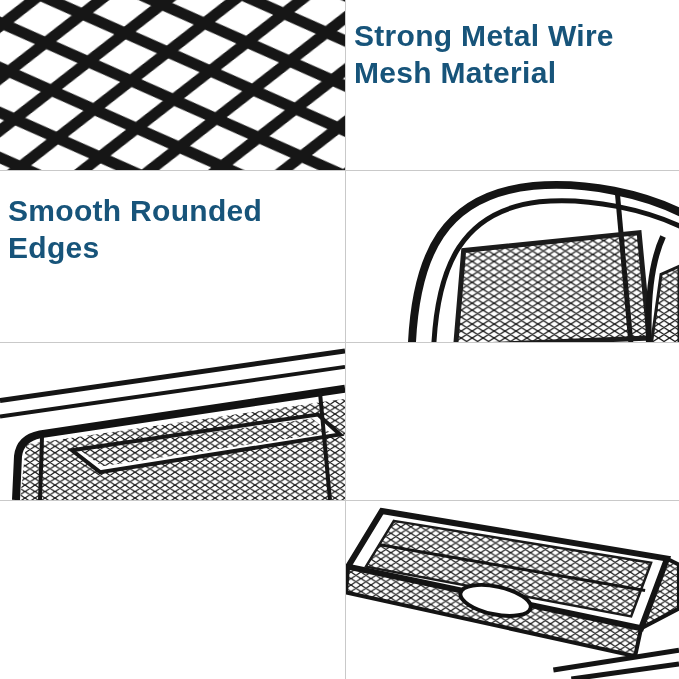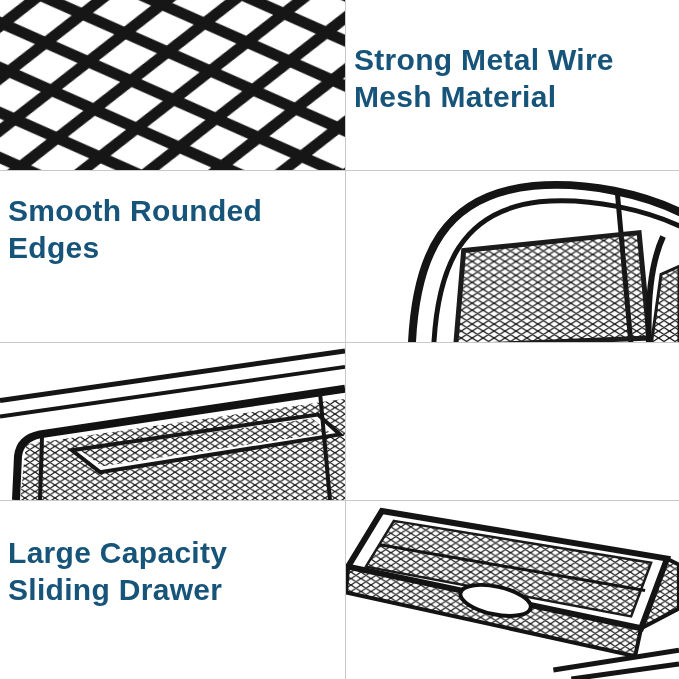--- a/index.html
+++ b/index.html
@@ -17,21 +17,21 @@
 
   .feature-label {
     font-weight: 700;
     font-size: 30px;
     line-height: 1.22;
     letter-spacing: 0.3px;
     color: var(--headline, #17547a);
     white-space: pre-line;
   }
   .text-cell { padding-left: 8px; }
-  .cell-t1 { left: 346px; top: 0;     width: 333px; height: 170px; padding-top: 18px; margin-top: 24px; }
+  .cell-t1 { left: 346px; top: 0;     width: 333px; height: 170px; padding-top: 18px; }
   .cell-t2 { left: 0;     top: 171px; width: 345px; height: 171px; padding-top: 22px; padding-left: 8px; }
   .cell-t3 { left: 346px; top: 343px; width: 333px; height: 157px; padding-top: 44px; }
   .cell-t4 { left: 0;     top: 501px; width: 345px; height: 178px; padding-top: 34px; }
 
   .cell-p1 { left: 0;     top: 0;     width: 345px; height: 170px; }
   .cell-p2 { left: 346px; top: 171px; width: 333px; height: 171px; }
   .cell-p3 { left: 0;     top: 343px; width: 345px; height: 157px; }
   .cell-p4 { left: 346px; top: 501px; width: 333px; height: 178px; }
 
   .divider { position: absolute; background: var(--divider, #c9c9c9); }
@@ -95,24 +95,20 @@
       <polygon points="26,102 345,56 345,158 20,158" fill="url(#p3)"></polygon>
       <path d="M345,46 L40,92 Q20,96 18,114 L16,158" stroke="#121212" stroke-width="8" fill="none"></path>
       <line x1="42" y1="94" x2="40" y2="158" stroke="#151515" stroke-width="4"></line>
       <polygon points="72,108 318,72 340,92 100,130" fill="#ffffff" stroke="#161616" stroke-width="4"></polygon>
       <polygon points="80,108 312,76 330,90 102,124" fill="url(#p3)"></polygon>
       <line x1="320" y1="50" x2="330" y2="158" stroke="#151515" stroke-width="4"></line>
     </svg>
   </div>
 
 
-  <div class="cell text-cell cell-t4">
-    <div class="feature-label">Large Capacity
-Sliding Drawer</div>
-  </div>
 
   <div class="cell photo-cell cell-p4">
     <svg viewBox="0 0 334 179" preserveAspectRatio="none" aria-label="sliding-drawer">
       <defs>
         <pattern id="p4" width="10" height="6.5" patternUnits="userSpaceOnUse">
           <path d="M5,0 L10,3.25 L5,6.5 L0,3.25 Z" fill="none" stroke="#1c1c1c" stroke-width="1.3"></path>
         </pattern>
       </defs>
       <polygon points="36,10 322,58 296,128 2,66" fill="#ffffff" stroke="#141414" stroke-width="6"></polygon>
       <polygon points="48,20 306,62 286,116 20,66" fill="url(#p4)" stroke="#1a1a1a" stroke-width="2.5"></polygon>

